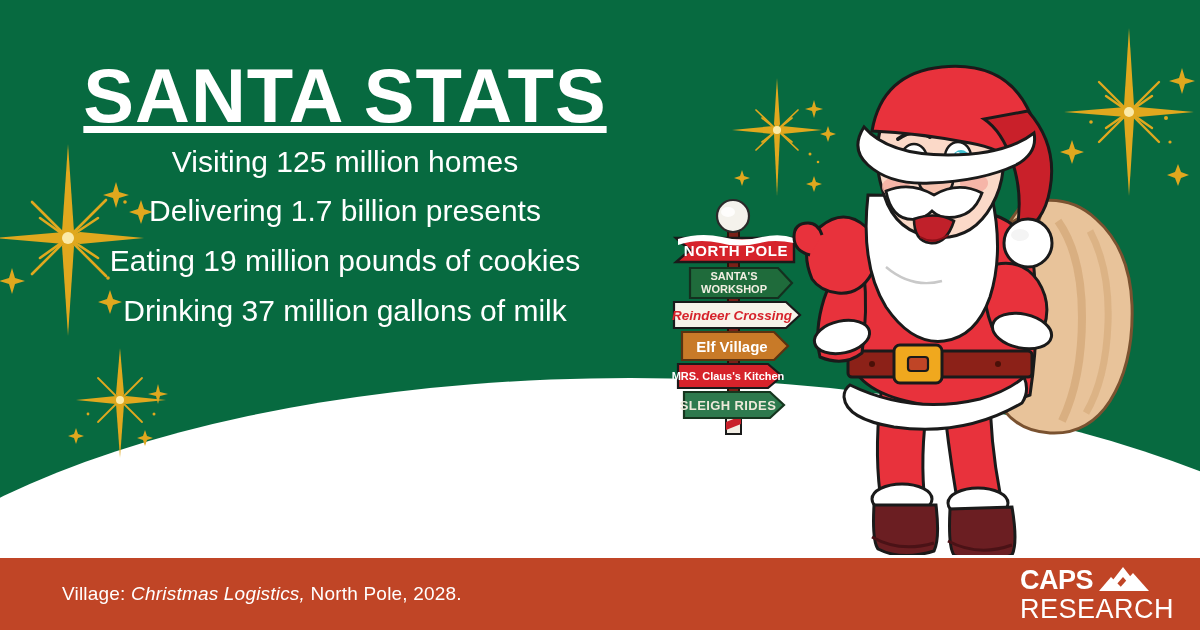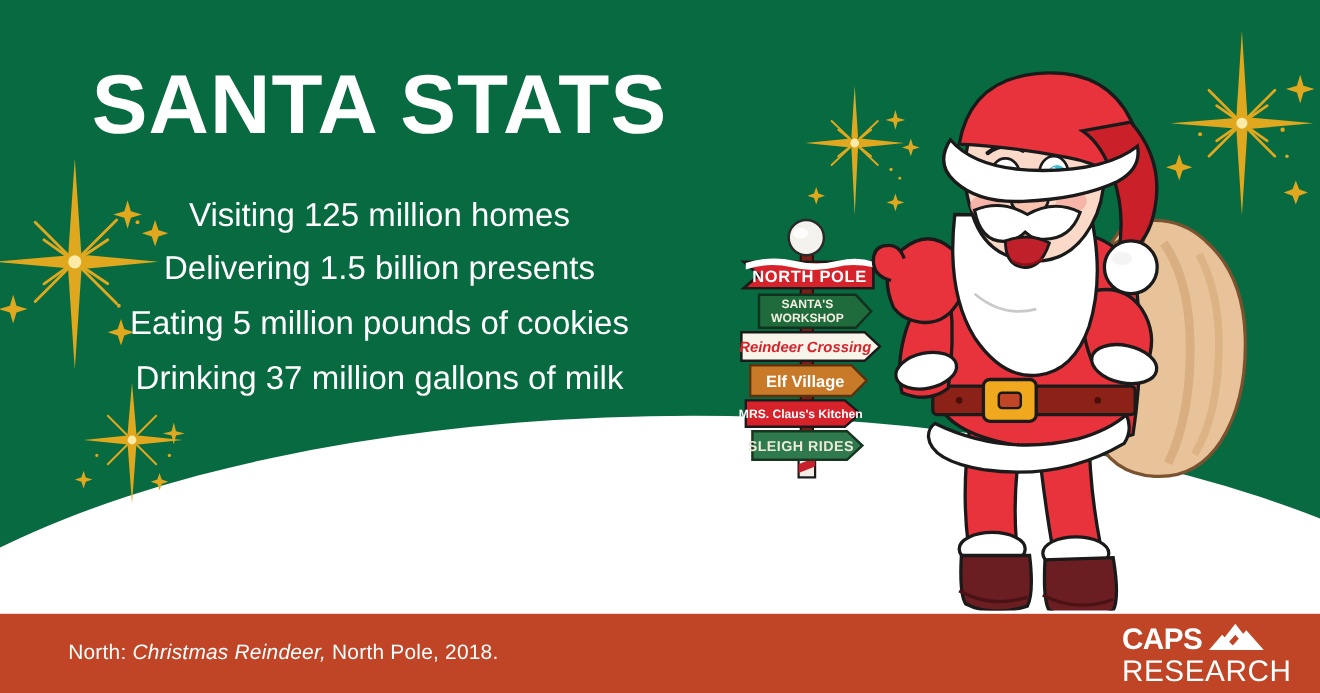--- a/index.html
+++ b/index.html
@@ -38,22 +38,23 @@
     width:690px;
     z-index:6;
     text-align:center;
   }
   .title {
     font-size:76px;
     font-weight:bold;
     color:#FFFFFF;
     letter-spacing:1px;
     line-height:1.06;
-  }
-  .stats { margin-top:34px; }
+    text-decoration:underline;
+  }
+  .stats { }
   .stat-line {
     font-size:30px;
     color:#FFFFFF;
     line-height:1.66;
     white-space:nowrap;
   }
 
   
   .signpost { position:absolute; left:660px; top:198px; width:150px; height:250px; z-index:7; }
 
@@ -215,22 +216,22 @@
       </g>
     </svg>
   </div>
 
   <div class="snow-hill"></div>
 
   <div class="text-block">
     <div class="title">SANTA STATS</div>
     <div class="stats">
       <div class="stat-line">Visiting 125 million homes</div>
-      <div class="stat-line">Delivering 1.5 billion presents</div>
-      <div class="stat-line">Eating 5 million pounds of cookies</div>
+      <div class="stat-line">Delivering 1.7 billion presents</div>
+      <div class="stat-line">Eating 19 million pounds of cookies</div>
       <div class="stat-line">Drinking 37 million gallons of milk</div>
     </div>
   </div>
 
   <div class="signpost">
     <svg viewBox="0 0 150 250" width="150" height="250">
 
       <rect x="68" y="22" width="11" height="210" fill="#7A2018" stroke="#2A1109" stroke-width="2"></rect>
 
       <g>
@@ -365,23 +366,23 @@
         <path d="M74 72 q-14 22 4 38 q22 20 62 18 q52 -2 86 -18 q22 -12 18 -32 q-28 22 -86 22 q-60 0 -84 -28 Z" fill="#FFFFFF" stroke="#1A1A1A" stroke-width="3"></path>
 
         <circle cx="238" cy="188" r="24" fill="#FFFFFF" stroke="#1A1A1A" stroke-width="3"></circle>
         <ellipse cx="230" cy="180" rx="9" ry="6" fill="#F4F4F4"></ellipse>
       </g>
     </svg>
   </div>
 
   <div class="footer">
     <div class="source-text">
-      <span>North:</span>
-      <em>Christmas Reindeer,</em>
-      <span>North Pole, 2018.</span>
+      <span>Village:</span>
+      <em>Christmas Logistics,</em>
+      <span>North Pole, 2028.</span>
     </div>
     <div class="logo">
       <div class="logo-top">
         <span class="logo-caps">CAPS</span>
         <span>
           <svg viewBox="0 0 52 26" width="52" height="26">
             <path d="M26 2 L40 20 L33 20 L26 12 L19 20 L12 20 Z" fill="#FFFFFF"></path>
             <path d="M36 8 L52 26 L20 26 Z" fill="#FFFFFF"></path>
             <path d="M14 12 L28 26 L2 26 Z" fill="#FFFFFF"></path>
           </svg>

